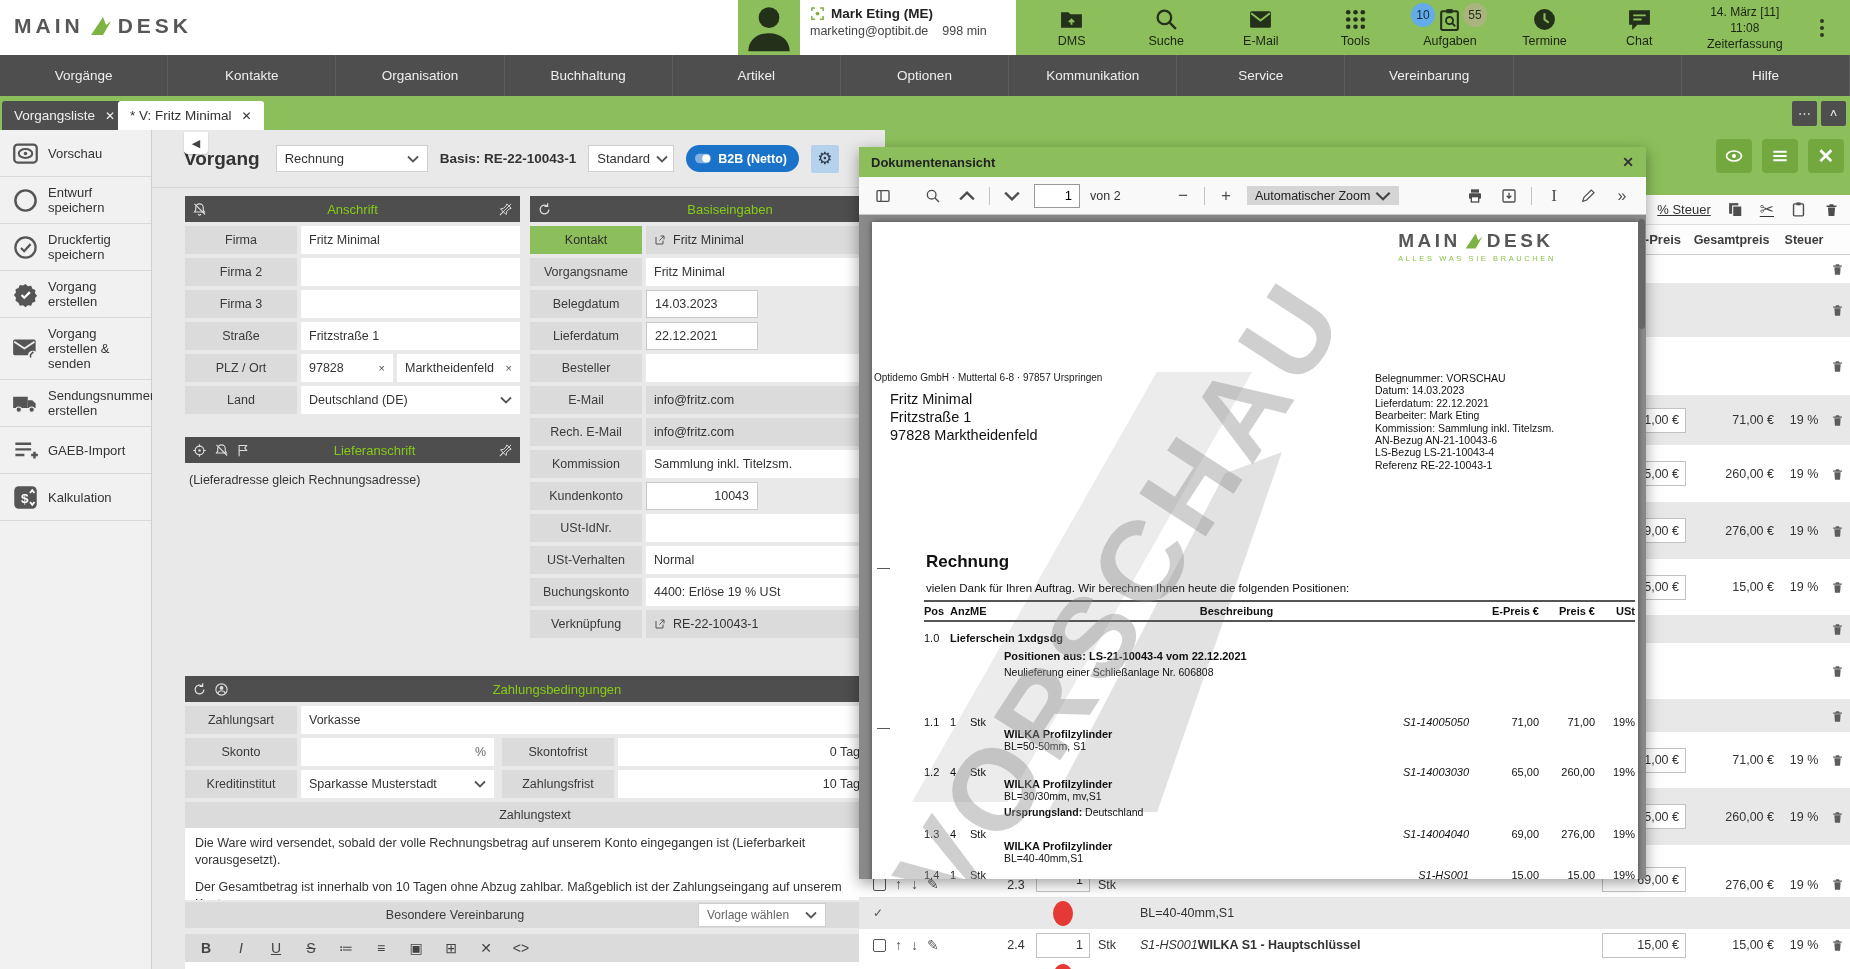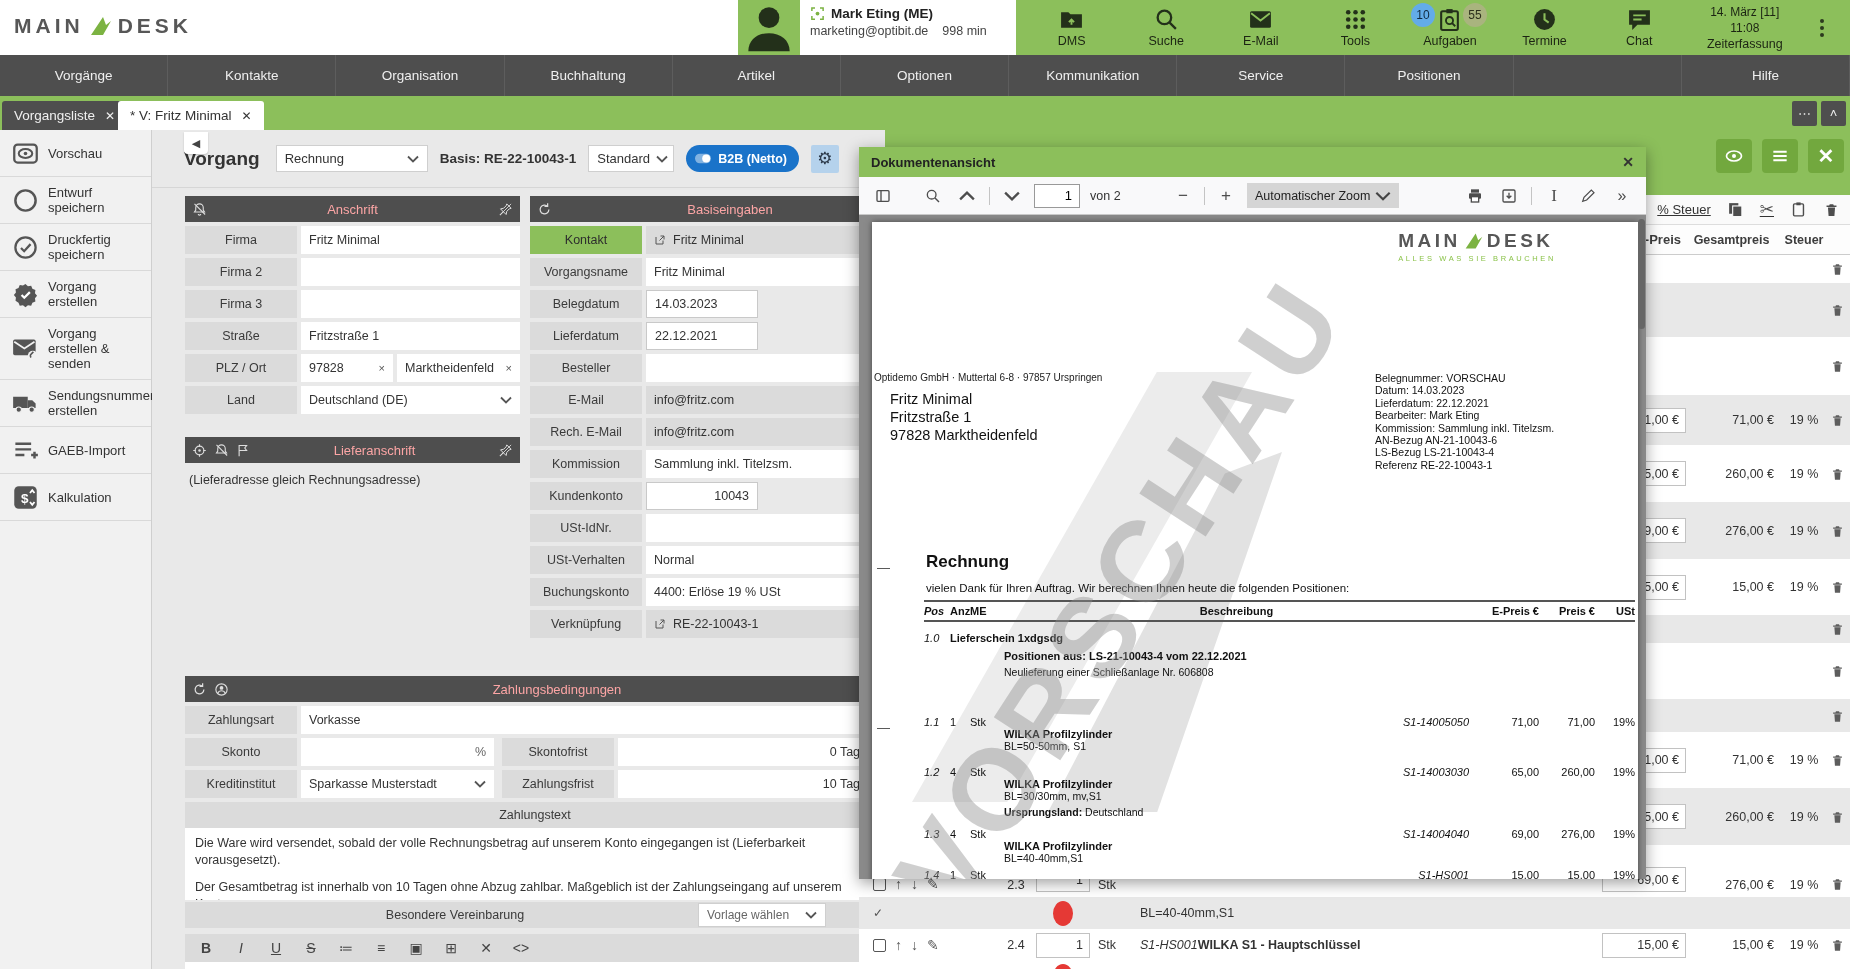--- a/index.html
+++ b/index.html
@@ -55,21 +55,21 @@
   .form-toolbar { position:absolute; left:0; top:0; width:733px; height:58px; display:flex; align-items:center; gap:12px; padding-left:32px; border-bottom:1px solid #d6d6d6; }
   .ft-title { font-size:19px; font-weight:bold; color:#333; margin-right:4px; }
   .sel { background:#fff; border:1px solid #cfcfcf; height:27px; display:flex; align-items:center; justify-content:space-between; padding:0 8px; font-size:13px; color:#333; cursor:pointer; }
   .sel svg.chev { width:12px; height:8px; flex:none; margin-left:6px; }
   .ft-basis { font-size:13.5px; font-weight:bold; color:#333; }
   .b2b { background:#1a73c9; color:#fff; height:27px; border-radius:14px; display:flex; align-items:center; gap:7px; padding:0 12px 0 9px; font-size:12.5px; font-weight:bold; cursor:pointer; }
   .gear-chip { width:28px; height:28px; background:#b5d2ec; display:flex; align-items:center; justify-content:center; border-radius:2px; cursor:pointer; }
 
   
   .panel { position:absolute; }
-  .p-head { height:26px; background:#4e4e4e; color:#fca5a5; font-size:13px; display:flex; align-items:center; padding:0 7px; gap:7px; }
+  .p-head { height:26px; background:#4e4e4e; color:#84cc16; font-size:13px; display:flex; align-items:center; padding:0 7px; gap:7px; }
   .p-head .title { flex:1; text-align:center; }
   .p-head svg { width:15px; height:15px; flex:none; }
   .frow { display:flex; margin-top:4px; height:28px; }
   .flabel { width:112px; background:#dbdbdb; display:flex; align-items:center; justify-content:center; font-size:12.5px; color:#3a3a3a; flex:none; }
   .flabel.green { background:#8cbf5b; color:#2d2d2d; }
   .fval { flex:1; margin-left:4px; background:#fff; display:flex; align-items:center; padding:0 8px; font-size:12.5px; color:#333; }
   .fval.gray { background:#dbdbdb; }
   .fval.boxed { flex:none; border:1px solid #c9c9c9; }
   .fval .x { margin-left:auto; color:#555; font-size:11px; cursor:pointer; }
   .fval .ext { margin-right:7px; flex:none; }
@@ -111,21 +111,21 @@
 
   
   .dialog { position:absolute; left:859px; top:17px; width:787px; height:732px; z-index:10; box-shadow:0 4px 14px rgba(0,0,0,.38); background:#fff; }
   .dlg-title { height:30px; background:#8cbf5b; display:flex; align-items:center; padding:0 12px; font-size:13px; font-weight:bold; color:#222; }
   .dlg-title .close { margin-left:auto; font-size:14px; cursor:pointer; color:#333; }
   .pdf-toolbar { height:38px; background:#f9f9fa; border-bottom:1px solid #c9c9c9; display:flex; align-items:center; padding:0 12px; gap:10px; color:#4d4d4d; }
   .pdf-toolbar svg { width:16px; height:16px; }
   .ptb-btn { display:flex; align-items:center; justify-content:center; width:24px; height:26px; cursor:pointer; }
   .pg-input { width:46px; height:24px; border:1px solid #999; background:#fff; text-align:right; padding-right:7px; font-size:13px; font-family:"Liberation Sans",sans-serif; }
   .von { font-size:12.5px; color:#333; }
-  .zoom-sel { width:152px; height:25px; background:#d5d5d5; display:flex; align-items:center; justify-content:space-between; padding:6px 8px; font-size:12.5px; color:#222; cursor:pointer; }
+  .zoom-sel { width:152px; height:19px; background:#d5d5d5; display:flex; align-items:center; justify-content:space-between; padding:6px 8px; font-size:12.5px; color:#222; cursor:pointer; }
   .pm { font-size:17px; width:22px; text-align:center; cursor:pointer; }
   .vsep { width:1px; height:18px; background:#c4c4c4; }
   .viewer { position:relative; height:664px; background:#8a8a8a; overflow:hidden; }
   .page { position:absolute; left:13px; top:7px; width:766px; height:680px; background:#fff; box-shadow:0 0 6px rgba(0,0,0,.5); overflow:hidden; }
   .vscroll { position:absolute; right:1px; top:4px; width:7px; height:110px; background:#666; border-radius:4px; }
 
   
   .pdf-logo { position:absolute; right:82px; top:8px; text-align:left; }
   .pdf-logo .lrow { display:flex; align-items:center; gap:2px; }
   .pdf-logo .lt { font-size:19px; letter-spacing:3.5px; color:#575757; font-weight:600; }
@@ -136,21 +136,21 @@
   .infoblk { position:absolute; left:503px; top:150px; font-size:10.5px; color:#111; line-height:12.4px; }
   .fold { position:absolute; left:5px; font-size:13px; color:#444; }
   .wm { position:absolute; left:248px; top:373px; transform:translate(-50%,-50%) rotate(-57deg); font-size:115px; font-weight:bold; letter-spacing:8px; color:#8f8f8f; opacity:.42; white-space:nowrap; z-index:4; pointer-events:none; }
   .sw1 { position:absolute; left:40px; top:150px; width:340px; height:430px; background:#ececec; clip-path:polygon(100% 0, 72% 0, 0 100%, 28% 100%); }
   .sw2 { position:absolute; left:150px; top:230px; width:260px; height:360px; background:#e2e2e2; clip-path:polygon(100% 0, 78% 6%, 10% 100%, 52% 100%); }
   .pdf-title { position:absolute; left:54px; top:330px; font-size:17px; font-weight:bold; color:#111; }
   .pdf-greet { position:absolute; left:54px; top:360px; font-size:11.5px; color:#111; }
   .ptable { position:absolute; left:52px; top:378px; width:711px; font-size:11px; color:#111; }
   .pt-head { border-top:2px solid #555; border-bottom:2px solid #555; display:flex; font-weight:bold; padding:3px 0; }
   .ptl1 { display:flex; }
-  .w-pos{width:26px;font-style:italic;} .w-anz{width:20px;} .w-me{width:34px;} .w-desc{flex:1;text-align:right;} .w-ep{width:70px;text-align:right;} .w-pr{width:56px;text-align:right;} .w-ust{width:40px;text-align:right;}
+  .w-pos{width:26px;} .w-anz{width:20px;} .w-me{width:34px;} .w-desc{flex:1;text-align:right;} .w-ep{width:70px;text-align:right;} .w-pr{width:56px;text-align:right;} .w-ust{width:40px;text-align:right;}
   .pt-ind { margin-left:80px; }
   .it-art { font-style:italic; }
   .it-name { font-weight:bold; }
   .it-det { font-size:10.5px; }
 
   .b { font-weight:bold; }
 </style>
 </head>
 <body>
 
@@ -263,21 +263,21 @@
 
   <div class="nav">
     <div class="ni">Vorgänge</div>
     <div class="ni">Kontakte</div>
     <div class="ni">Organisation</div>
     <div class="ni">Buchhaltung</div>
     <div class="ni">Artikel</div>
     <div class="ni">Optionen</div>
     <div class="ni">Kommunikation</div>
     <div class="ni">Service</div>
-    <div class="ni">Positionen</div>
+    <div class="ni">Vereinbarung</div>
     <div class="ni empty"></div>
     <div class="ni">Hilfe</div>
   </div>
 
   <div class="tabstrip">
     <div class="tab dark">
       <span>Vorgangsliste</span>
       <span class="x">✕</span>
     </div>
     <div class="tab active">

